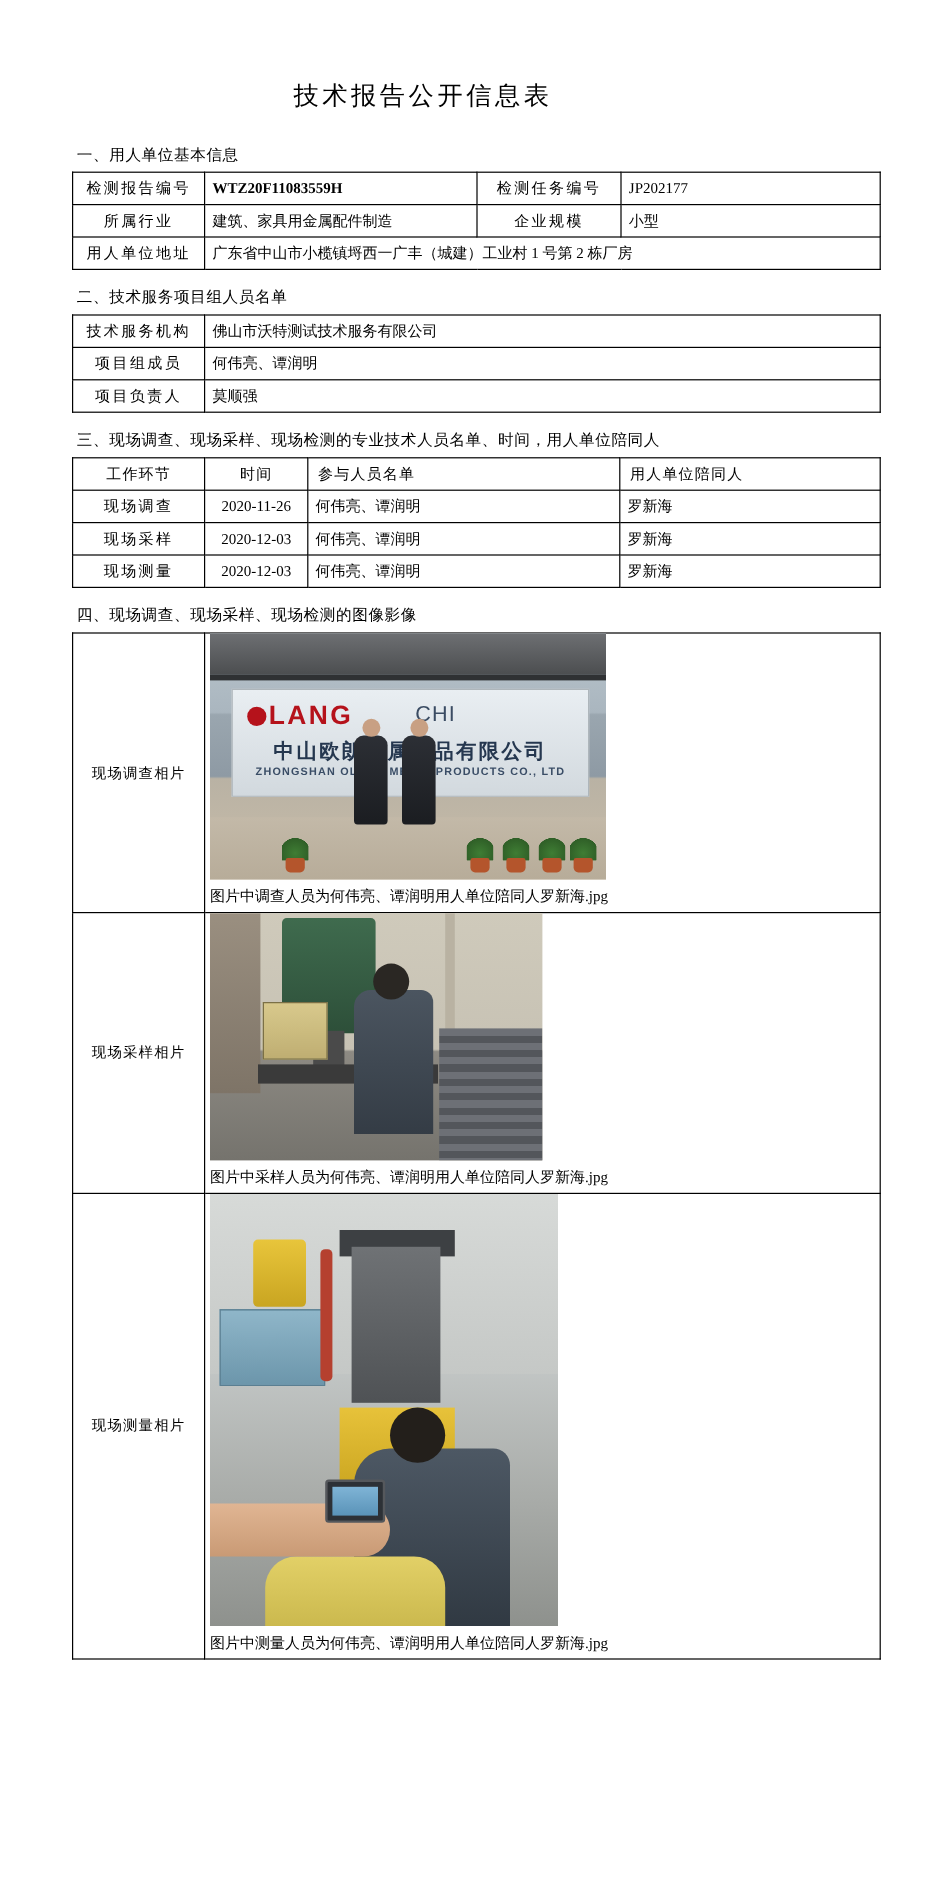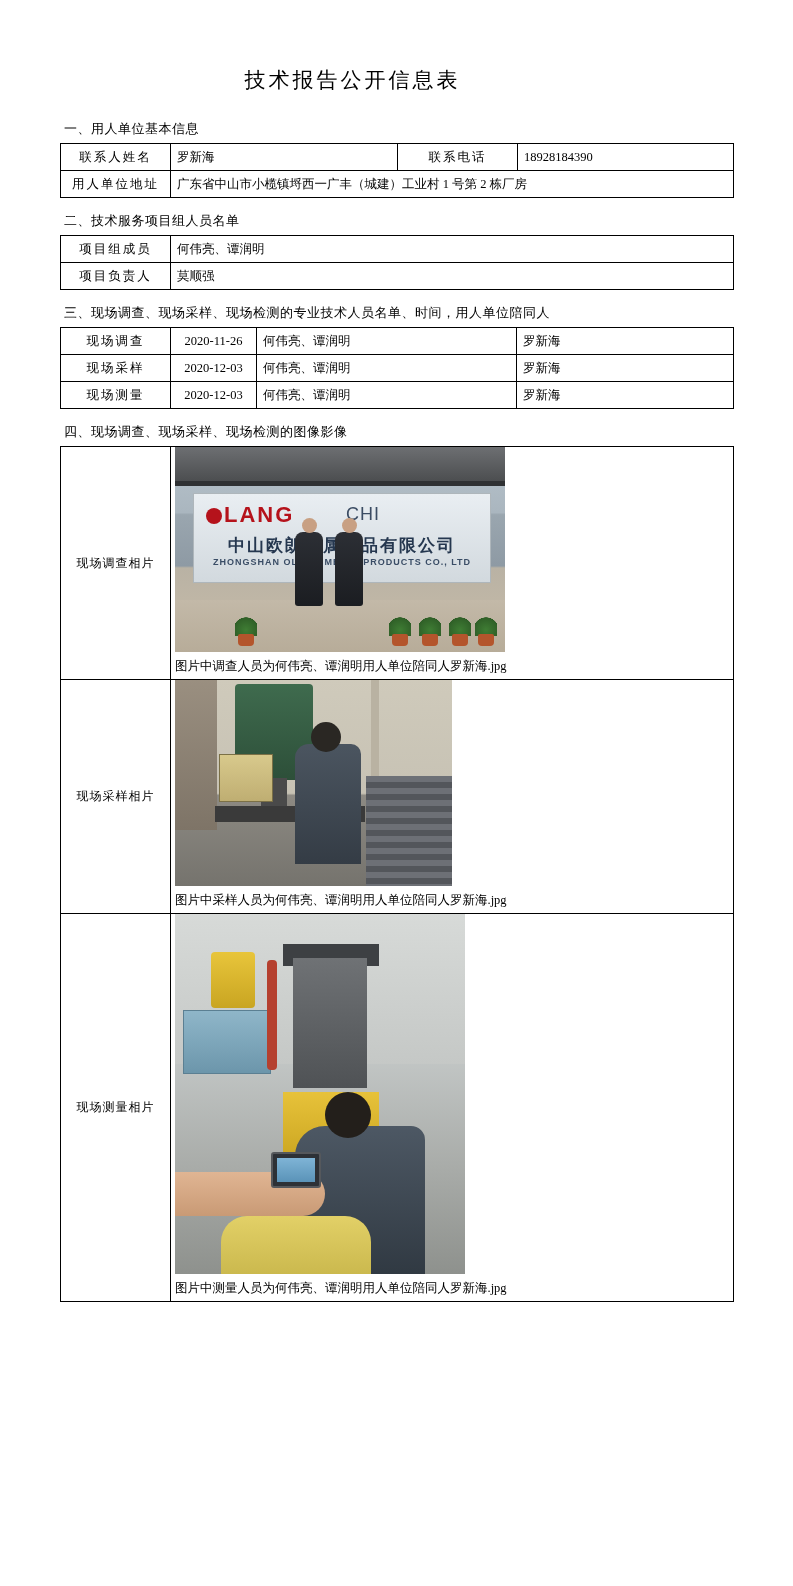--- a/index.html
+++ b/index.html
@@ -277,59 +277,75 @@
   <div class="section-heading">一、用人单位基本信息</div>
   <table class="grid">
     <colgroup>
       <col style="width:110px">
         <col style="width:227px">
         <col style="width:120px">
         <col style="width:216px">
     </colgroup>
     <tbody>
       <tr>
-        <td class="lbl">联系人姓名</td>
-        <td class="val">罗新海</td>
-        <td class="lbl">联系电话</td>
-        <td class="val">18928184390</td>
+        <td class="lbl">检测报告编号</td>
+        <td class="val bold">WTZ20F11083559H</td>
+        <td class="lbl">检测任务编号</td>
+        <td class="val">JP202177</td>
+      </tr>
+      <tr>
+        <td class="lbl">所属行业</td>
+        <td class="val">建筑、家具用金属配件制造</td>
+        <td class="lbl">企业规模</td>
+        <td class="val">小型</td>
       </tr>
       <tr>
         <td class="lbl">用人单位地址</td>
         <td class="val" colspan="3">广东省中山市小榄镇埒西一广丰（城建）工业村 1 号第 2 栋厂房</td>
       </tr>
     </tbody>
   </table>
 
   <div class="section-heading">二、技术服务项目组人员名单</div>
   <table class="grid">
     <colgroup>
         <col style="width:110px">
         <col style="width:563px">
       </colgroup>
     <tbody>
+      <tr>
+        <td class="lbl">技术服务机构</td>
+        <td class="val">佛山市沃特测试技术服务有限公司</td>
+      </tr>
       <tr>
         <td class="lbl">项目组成员</td>
         <td class="val">何伟亮、谭润明</td>
       </tr>
       <tr>
         <td class="lbl">项目负责人</td>
         <td class="val">莫顺强</td>
       </tr>
     </tbody>
   </table>
 
   <div class="section-heading">三、现场调查、现场采样、现场检测的专业技术人员名单、时间，用人单位陪同人</div>
   <table class="grid">
     <colgroup>
         <col style="width:110px">
         <col style="width:86px">
         <col style="width:260px">
         <col style="width:217px">
       </colgroup>
     <tbody>
+      <tr>
+        <td class="hdr">工作环节</td>
+        <td class="hdr">时间</td>
+        <td class="hdr" style="text-align:left;padding-left:8px">参与人员名单</td>
+        <td class="hdr" style="text-align:left;padding-left:8px">用人单位陪同人</td>
+      </tr>
       <tr>
         <td class="lbl">现场调查</td>
         <td class="ctr">2020-11-26</td>
         <td class="val">何伟亮、谭润明</td>
         <td class="val">罗新海</td>
       </tr>
       <tr>
         <td class="lbl">现场采样</td>
         <td class="ctr">2020-12-03</td>
         <td class="val">何伟亮、谭润明</td>

